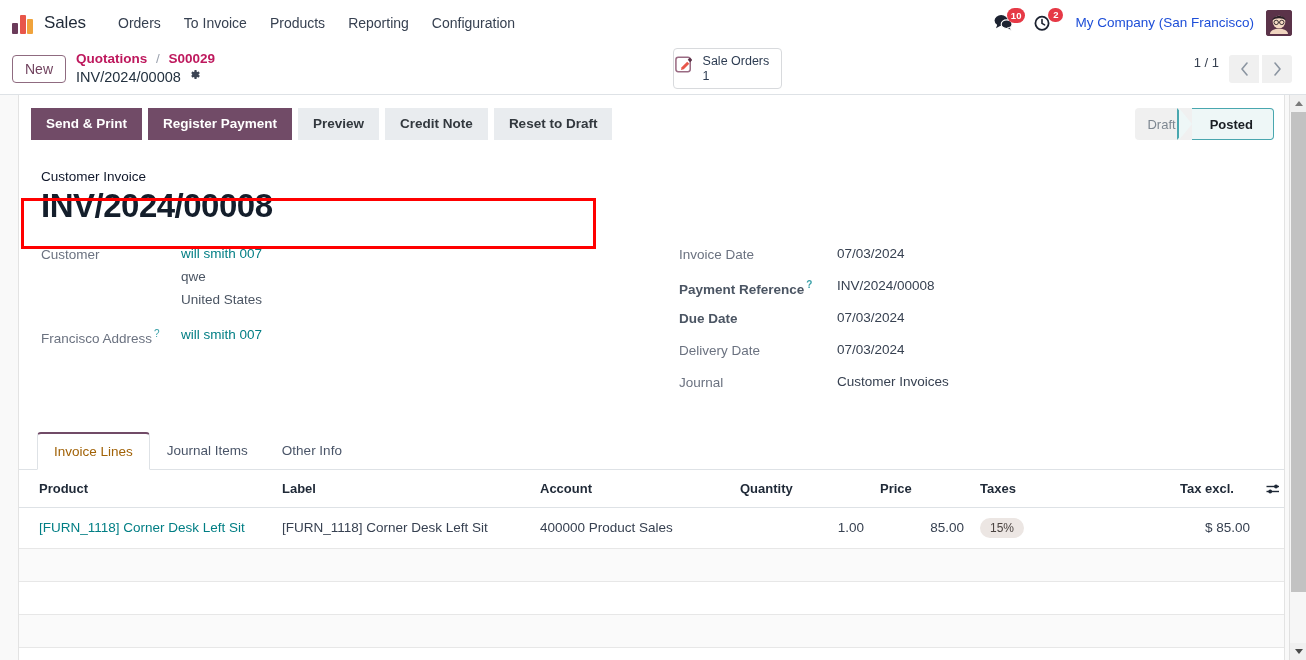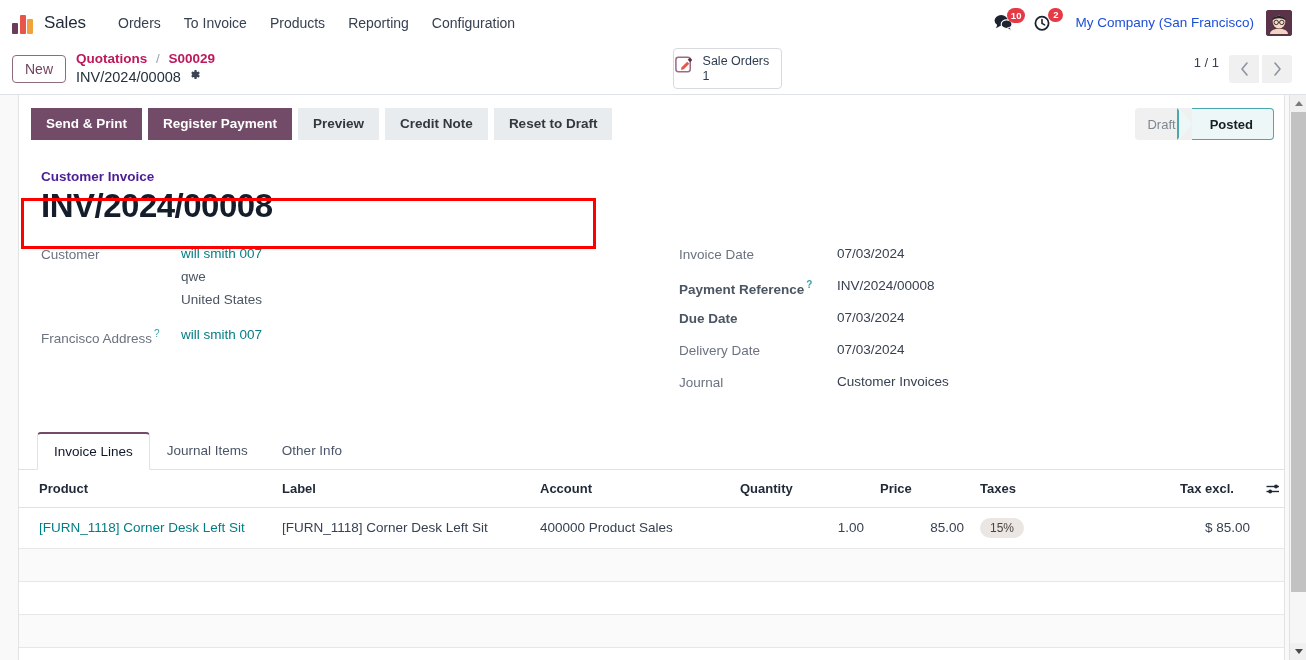--- a/index.html
+++ b/index.html
@@ -255,22 +255,22 @@
     width: 575px; height: 51px;
     border: 3px solid #ff0000;
     pointer-events: none;
     z-index: 30;
   }
 
   
   .form-body { padding: 8px 22px 0 22px; }
   .doc-subtitle {
     font-size: 13.5px;
-    font-weight: bold;
-    color: #4c1d95;
+    font-weight: normal;
+    color: #0f172a;
     margin: 8px 0 4px 0;
   }
   .doc-title {
     font-size: 33px;
     font-weight: bold;
     color: #141e2b;
     letter-spacing: -0.5px;
     margin: 0 0 22px 0;
     line-height: 1.1;
   }
@@ -311,21 +311,21 @@
     font-size: 13.5px;
     padding: 10px 16px;
     cursor: pointer;
     color: #4a5568;
     border: 1px solid transparent;
     border-radius: 4px 4px 0 0;
     margin-bottom: -1px;
     white-space: nowrap;
   }
   .tab.active {
-    color: #0f172a;
+    color: #a16207;
     background: #fff;
     border-color: #dee2e6 #dee2e6 #fff;
     border-top: 2px solid #714b67;
   }
 
   
   table.lines {
     width: 100%;
     border-collapse: collapse;
     table-layout: fixed;

